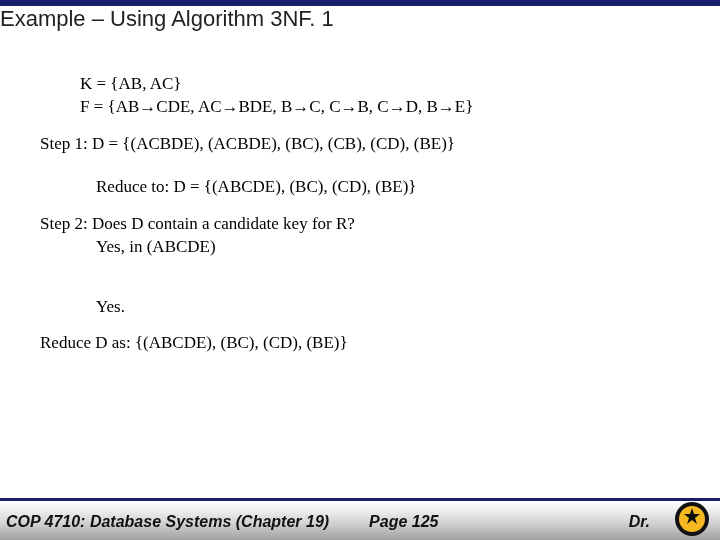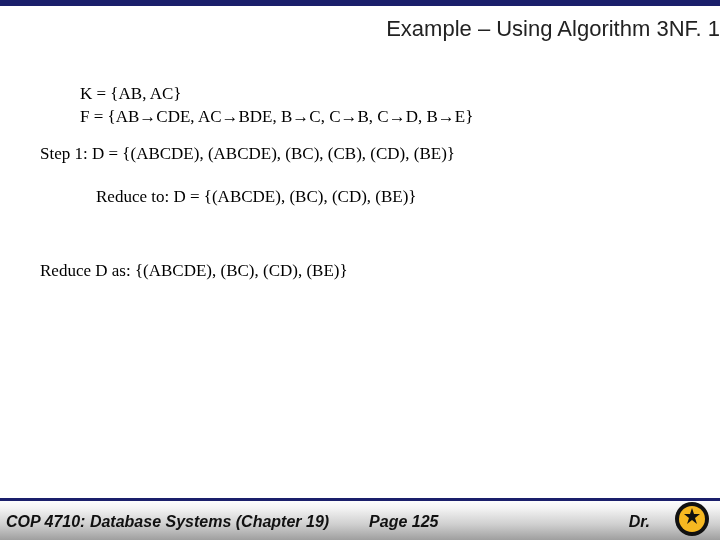--- a/index.html
+++ b/index.html
@@ -10,24 +10,23 @@
     font-family: Arial, Helvetica, sans-serif;
     position: relative;
     overflow: hidden;
   }
   .topbar {
     height: 6px;
     background: #1a1f6b;
     width: 100%;
   }
   .title {
-    text-align: right;
+    text-align: left;
     font-size: 22px;
     color: #222;
-    margin-top: 10px;
     margin-bottom: 18px;
     font-weight: normal;
   }
   .content {
     padding: 0 40px;
     font-family: "Times New Roman", Times, serif;
     font-size: 17px;
     color: #000;
     line-height: 1.35;
   }
@@ -70,27 +69,32 @@
 
 <h1 class="title">Example – Using Algorithm 3NF. 1</h1>
 
 <div class="content">
   <p>
     <br>
     <span class="indent1">K = {AB, AC}</span><br>
     <span class="indent1">F = {AB→CDE, AC→BDE, B→C, C→B, C→D, B→E}</span>
   </p>
 
-  <p>Step 1: D = {(ABCDE), (ABCDE), (BC), (CB), (CD), (BE)}</p>
+  <p>Step 1: D = {(ACBDE), (ACBDE), (BC), (CB), (CD), (BE)}</p>
 
   <p class="indent2">Reduce to: D = {(ABCDE), (BC), (CD), (BE)}</p>
 
+  <p>
+    <span>Step 2: Does D contain a candidate key for R?</span><br>
+    <span class="indent2">Yes, in (ABCDE)</span>
+  </p>
 
   <p>
     <br>
+    <span class="indent2">Yes.</span>
   </p>
 
   <p>Reduce D as: {(ABCDE), (BC), (CD), (BE)}</p>
 </div>
 
 <div class="footer">
   <span class="course">COP 4710: Database Systems  (Chapter 19)</span>
   <span class="page">Page 125</span>
   <span class="author">Dr.</span>
   <span class="logo">

